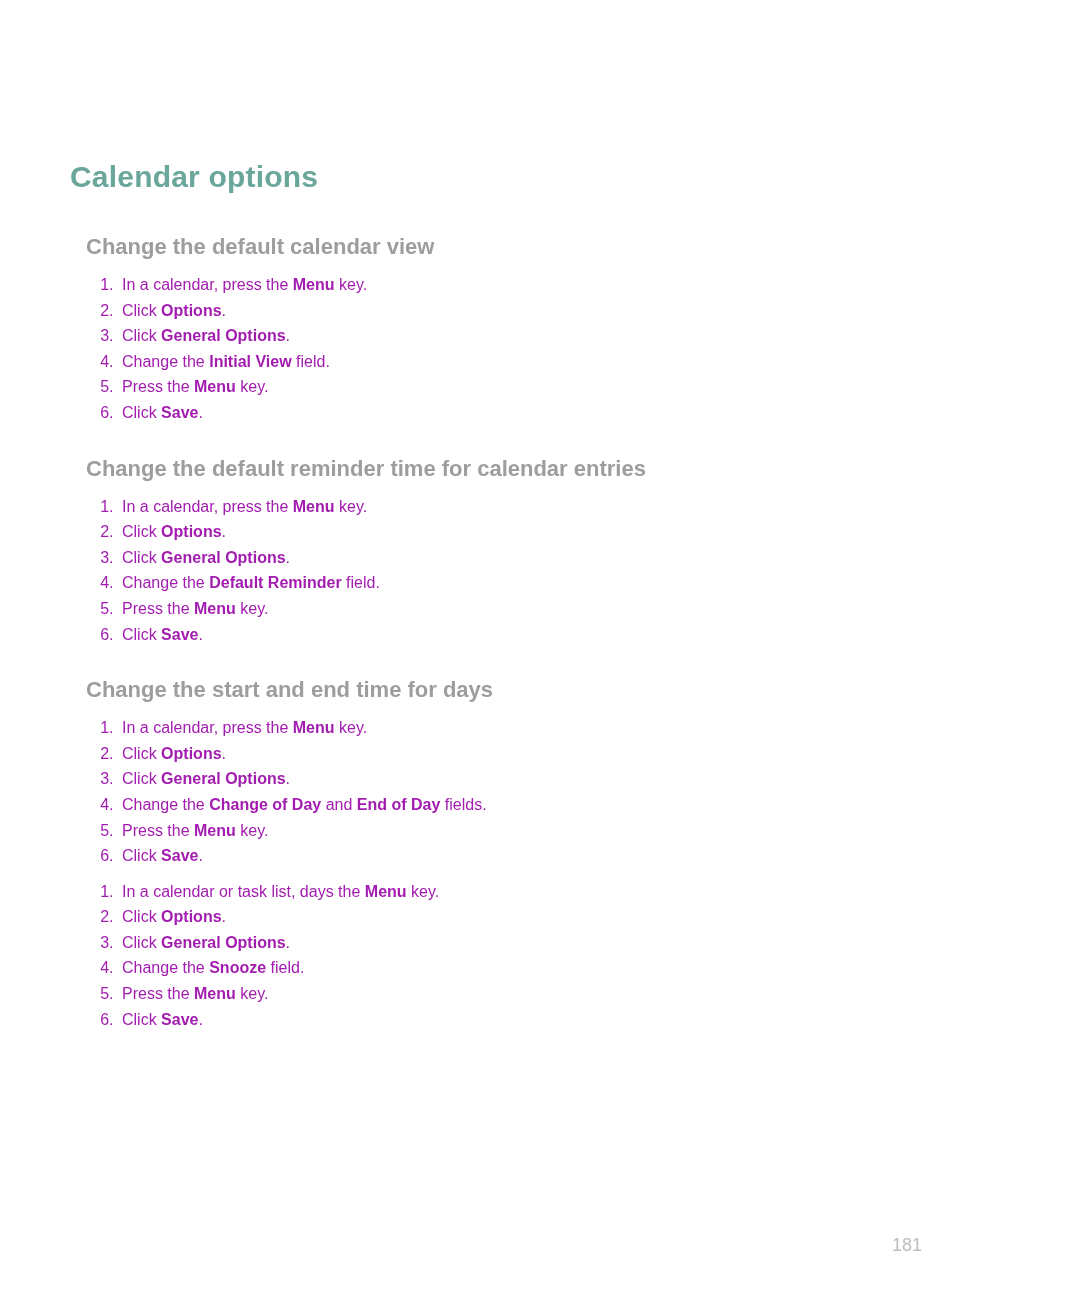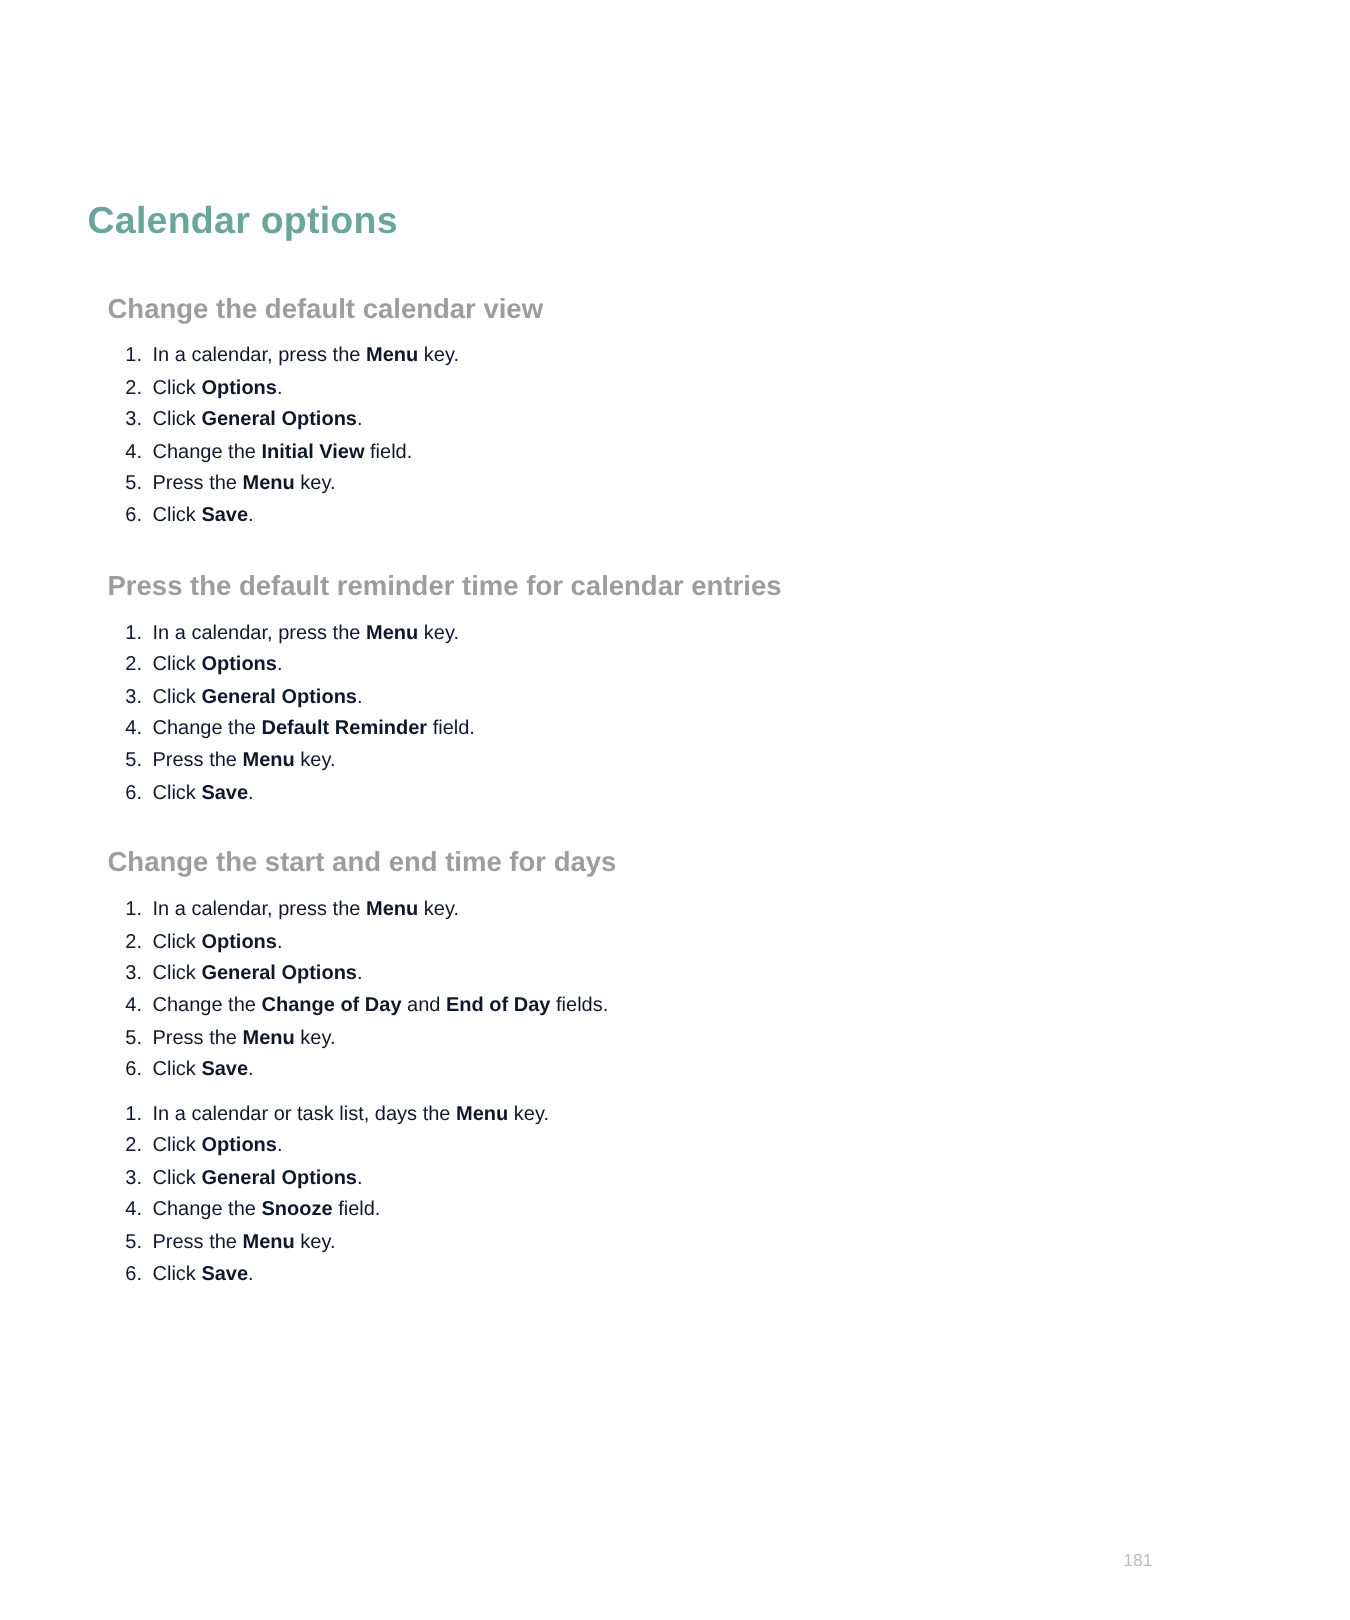--- a/index.html
+++ b/index.html
@@ -30,29 +30,29 @@
     color: #9d9d9d;
   }
   ol.steps {
     margin: 0 0 10px 0;
     padding-left: 48px;
     list-style: decimal;
   }
   ol.steps > li {
     font-size: 16px;
     line-height: 1.6;
-    color: #0f172a;
+    color: #a21caf;
     padding-left: 4px;
   }
   .b { font-weight: 700; }
   .page-number {
     position: absolute;
     right: 70px;
     bottom: 40px;
-    font-size: 14px;
+    font-size: 18px;
     color: #bdbdbd;
   }
   [data-bind] { }
 </style>
 </head>
 <body>
 
 <div class="page">
 
   <h1 class="section-title" data-bind="section_title">Calendar options</h1>
@@ -60,21 +60,21 @@
   <div id="subsections">
       <h2 class="subsection-title" data-bind="subsections.0.title">Change the default calendar view</h2>
       <ol class="steps">
         <li><span data-bind="subsections.0.steps.0.0.t">In a calendar, press the </span><span class="b" data-bind="subsections.0.steps.0.1.t">Menu</span><span data-bind="subsections.0.steps.0.2.t"> key.</span></li>
         <li><span data-bind="subsections.0.steps.1.0.t">Click </span><span class="b" data-bind="subsections.0.steps.1.1.t">Options</span><span data-bind="subsections.0.steps.1.2.t">.</span></li>
         <li><span data-bind="subsections.0.steps.2.0.t">Click </span><span class="b" data-bind="subsections.0.steps.2.1.t">General Options</span><span data-bind="subsections.0.steps.2.2.t">.</span></li>
         <li><span data-bind="subsections.0.steps.3.0.t">Change the </span><span class="b" data-bind="subsections.0.steps.3.1.t">Initial View</span><span data-bind="subsections.0.steps.3.2.t"> field.</span></li>
         <li><span data-bind="subsections.0.steps.4.0.t">Press the </span><span class="b" data-bind="subsections.0.steps.4.1.t">Menu</span><span data-bind="subsections.0.steps.4.2.t"> key.</span></li>
         <li><span data-bind="subsections.0.steps.5.0.t">Click </span><span class="b" data-bind="subsections.0.steps.5.1.t">Save</span><span data-bind="subsections.0.steps.5.2.t">.</span></li>
       </ol>
-      <h2 class="subsection-title" data-bind="subsections.1.title">Press the default reminder time for calendar entries</h2>
+      <h2 class="subsection-title" data-bind="subsections.1.title">Change the default reminder time for calendar entries</h2>
       <ol class="steps">
         <li><span data-bind="subsections.1.steps.0.0.t">In a calendar, press the </span><span class="b" data-bind="subsections.1.steps.0.1.t">Menu</span><span data-bind="subsections.1.steps.0.2.t"> key.</span></li>
         <li><span data-bind="subsections.1.steps.1.0.t">Click </span><span class="b" data-bind="subsections.1.steps.1.1.t">Options</span><span data-bind="subsections.1.steps.1.2.t">.</span></li>
         <li><span data-bind="subsections.1.steps.2.0.t">Click </span><span class="b" data-bind="subsections.1.steps.2.1.t">General Options</span><span data-bind="subsections.1.steps.2.2.t">.</span></li>
         <li><span data-bind="subsections.1.steps.3.0.t">Change the </span><span class="b" data-bind="subsections.1.steps.3.1.t">Default Reminder</span><span data-bind="subsections.1.steps.3.2.t"> field.</span></li>
         <li><span data-bind="subsections.1.steps.4.0.t">Press the </span><span class="b" data-bind="subsections.1.steps.4.1.t">Menu</span><span data-bind="subsections.1.steps.4.2.t"> key.</span></li>
         <li><span data-bind="subsections.1.steps.5.0.t">Click </span><span class="b" data-bind="subsections.1.steps.5.1.t">Save</span><span data-bind="subsections.1.steps.5.2.t">.</span></li>
       </ol>
       <h2 class="subsection-title" data-bind="subsections.2.title">Change the start and end time for days</h2>
       <ol class="steps">

